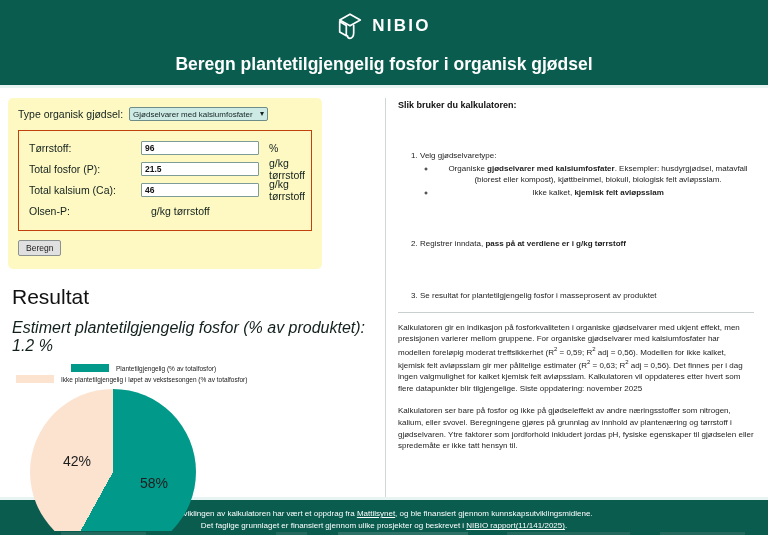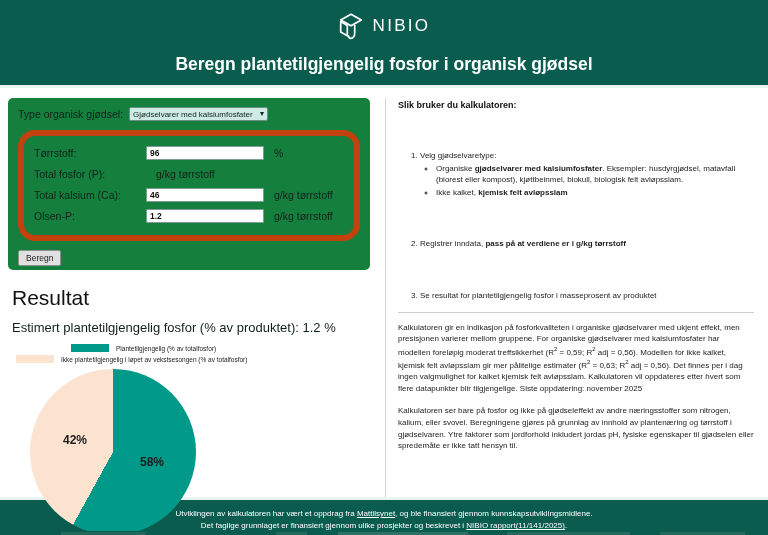--- a/index.html
+++ b/index.html
@@ -24,21 +24,21 @@
     justify-content: flex-start;
     padding-top: 11px;
     border-bottom: 3px solid #e8f4f1;
   }
   .brand { display: flex; align-items: center; gap: 9px; height: 30px; }
   .brand-logo { width: 26px; height: 28px; display: block; }
   .brand-name {
     color: #ffffff;
     font-size: 17px;
     letter-spacing: 2.3px;
-    font-weight: 400;
+    font-weight: 700;
     text-align: right;
   }
   .page-title {
     color: #ffffff;
     font-size: 17.5px;
     font-weight: bold;
     margin-top: 13px;
     text-align: right;
   }
 
@@ -58,24 +58,24 @@
     position: relative;
   }
   .col-right {
     flex: 1 1 auto;
     padding-left: 12px;
     padding-top: 2px;
   }
 
   
   .form-panel {
-    background: #15803d;
+    background: #fef9c3;
     border-radius: 5px;
-    padding: 9px 10px 4px 10px;
-    width: 362px;
+    padding: 9px 10px 13px 10px;
+    width: 314px;
   }
   .type-row {
     display: flex;
     align-items: center;
     gap: 6px;
     font-size: 10.5px;
     color: #12201d;
     margin-bottom: 9px;
   }
   .type-label { white-space: nowrap; }
@@ -98,22 +98,22 @@
   .select-wrap { position: relative; display: inline-block; }
   .select-caret {
     position: absolute;
     right: 4px; top: 2px;
     font-size: 8px;
     color: #13221f;
     pointer-events: none;
   }
 
   .fieldset {
-    border: 6px solid #c2410c;
-    border-radius: 17px;
+    border: 1px solid #c2410c;
+    border-radius: 0;
     padding: 7px 10px 8px 10px;
   }
   .field-row {
     display: flex;
     align-items: center;
     height: 19px;
     margin-bottom: 2px;
     font-size: 10.5px;
     color: #12201d;
   }
@@ -146,23 +146,24 @@
   }
 
   
   .result-h2 {
     font-size: 21px;
     font-weight: normal;
     color: #111;
     margin: 16px 0 10px 4px;
   }
   .result-line {
-    font-size: 13px;
+    font-size: 16px;
     color: #12201d;
     margin: 0 0 9px 4px;
+    font-style: italic;
   }
   .result-note {
     font-size: 7.5px;
     color: #2a2a2a;
     line-height: 1.35;
     margin: 0 6px 10px 4px;
   }
 
   
   .legend { margin: 0 0 4px 0; }
@@ -182,22 +183,22 @@
   
   .pie-wrap { position: relative; width: 260px; height: 178px; margin-left: 8px; }
   .pie {
     position: absolute;
     left: 14px; top: 2px;
     width: 166px; height: 166px;
     border-radius: 50%;
   }
   .pie-label {
     position: absolute;
-    font-size: 12px;
-    font-weight: bold;
+    font-size: 14px;
+    font-weight: normal;
     color: #1d1d1d;
   }
   .pie-label-teal { left: 124px; top: 88px; }
   .pie-label-peach { left: 47px; top: 66px; }
 
   
   .help-title {
     font-size: 9px;
     font-weight: bold;
     color: #111;
@@ -209,21 +210,21 @@
     font-size: 8px;
     color: #1d1d1d;
     line-height: 1.45;
   }
   ol.help-list > li { margin-bottom: 1px; margin-top: 40px; }
   ul.help-sub {
     margin: 1px 0 2px 0;
     padding-left: 16px;
     list-style-type: circle;
   }
-  ul.help-sub > li { margin-bottom: 1px; }
+  ul.help-sub > li { margin-bottom: 1px; text-align: center; }
   .hr {
     border: none;
     border-top: 1px solid #c9cfce;
     margin: 10px 6px 9px 0;
   }
   .help-para {
     font-size: 8px;
     color: #1d1d1d;
     line-height: 1.45;
     margin: 0 6px 11px 0;
@@ -295,32 +296,32 @@
         <div class="fieldset">
 
           <div class="field-row">
             <span class="field-label">Tørrstoff:</span>
             <input class="field-input" type="text" value="96" style="">
             <span class="field-unit">%</span>
           </div>
 
           <div class="field-row">
             <span class="field-label">Total fosfor (P):</span>
+            <input class="field-input" type="text" value="21.5" style="">
             <span class="field-unit">g/kg tørrstoff</span>
           </div>
 
           <div class="field-row">
             <span class="field-label">Total kalsium (Ca):</span>
             <input class="field-input" type="text" value="46" style="">
             <span class="field-unit">g/kg tørrstoff</span>
           </div>
 
           <div class="field-row">
             <span class="field-label">Olsen-P:</span>
-            <input class="field-input" type="text" value="1.2" style="">
             <span class="field-unit">g/kg tørrstoff</span>
           </div>
 
         </div>
 
         <button class="calc-btn">Beregn</button>
       </div>
 
       <div class="result-h2">Resultat</div>
       <div class="result-line">Estimert plantetilgjengelig fosfor (% av produktet): 1.2 %</div>

